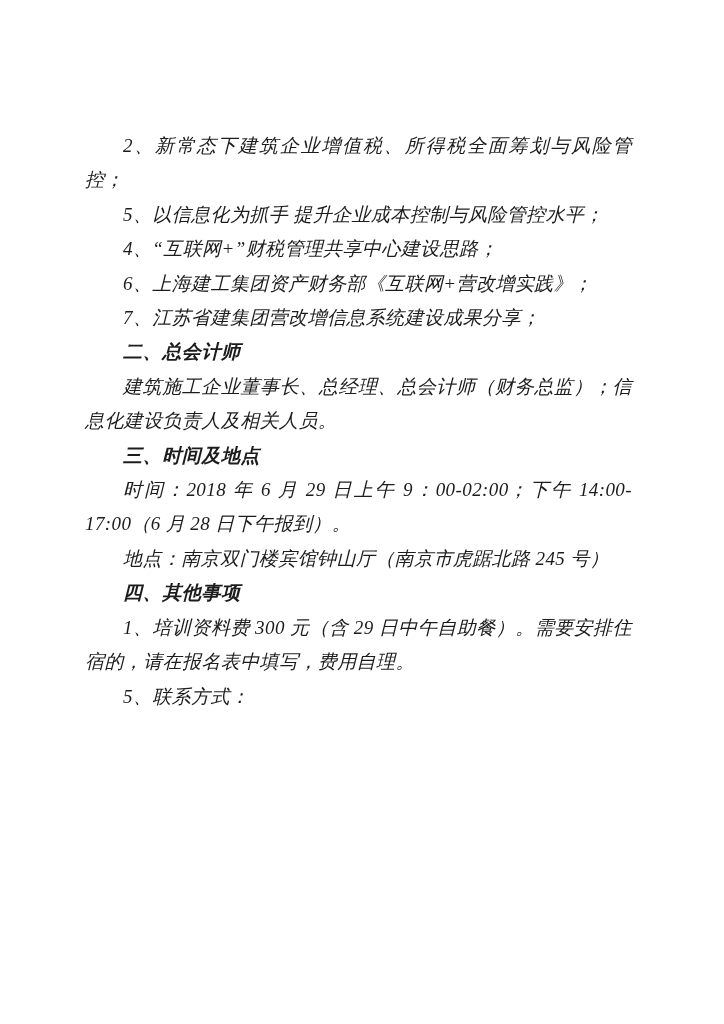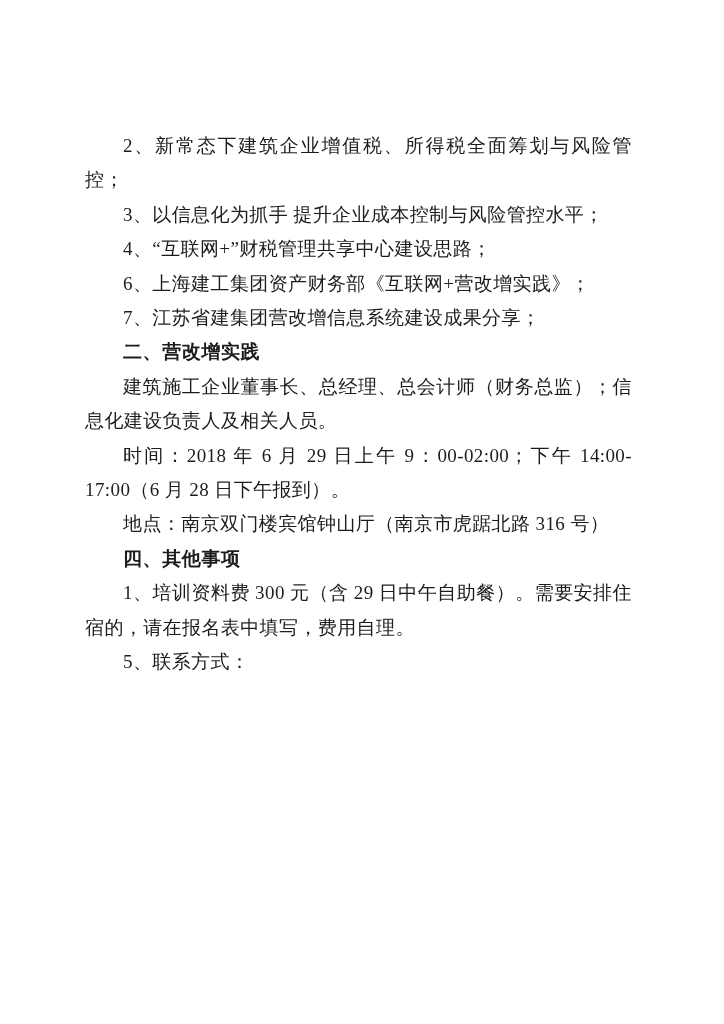--- a/index.html
+++ b/index.html
@@ -8,20 +8,21 @@
     background: #ffffff;
   }
   .page {
     position: relative;
     width: 724px;
     height: 831px;
     background: #ffffff;
     overflow: hidden;
     font-family: "Liberation Serif", "DejaVu Serif", serif;
     color: #1c1c1c;
+    font-style: italic;
   }
   .content {
     position: absolute;
     left: 85px;
     top: 129px;
     width: 547px;
   }
   .content p {
     margin: 0;
     padding: 0;
@@ -45,26 +46,27 @@
     letter-spacing: 2px;
     color: #1c1c1c;
   }
 </style>
 </head>
 <body>
 
 <div class="page">
   <div class="content">
     <p>2、新常态下建筑企业增值税、所得税全面筹划与风险管控；</p>
-    <p>3、以信息化为抓手 提升企业成本控制与风险管控水平；</p>
+    <p>5、以信息化为抓手 提升企业成本控制与风险管控水平；</p>
     <p>4、“互联网+”财税管理共享中心建设思路；</p>
     <p>6、上海建工集团资产财务部《互联网+营改增实践》；</p>
     <p>7、江苏省建集团营改增信息系统建设成果分享；</p>
-    <p class="heading">二、营改增实践</p>
+    <p class="heading">二、总会计师</p>
     <p>建筑施工企业董事长、总经理、总会计师（财务总监）；信息化建设负责人及相关人员。</p>
+    <p class="heading">三、时间及地点</p>
     <p>时间：2018 年 6 月 29 日上午 9：00-02:00；下午 14:00-17:00（6 月 28 日下午报到）。</p>
-    <p>地点：南京双门楼宾馆钟山厅（南京市虎踞北路 316 号）</p>
+    <p>地点：南京双门楼宾馆钟山厅（南京市虎踞北路 245 号）</p>
     <p class="heading">四、其他事项</p>
     <p>1、培训资料费 300 元（含 29 日中午自助餐）。需要安排住宿的，请在报名表中填写，费用自理。</p>
     <p>5、联系方式：</p>
   </div>
   <div class="footer">— 2 —</div>
 </div>
 
 </body></html>

